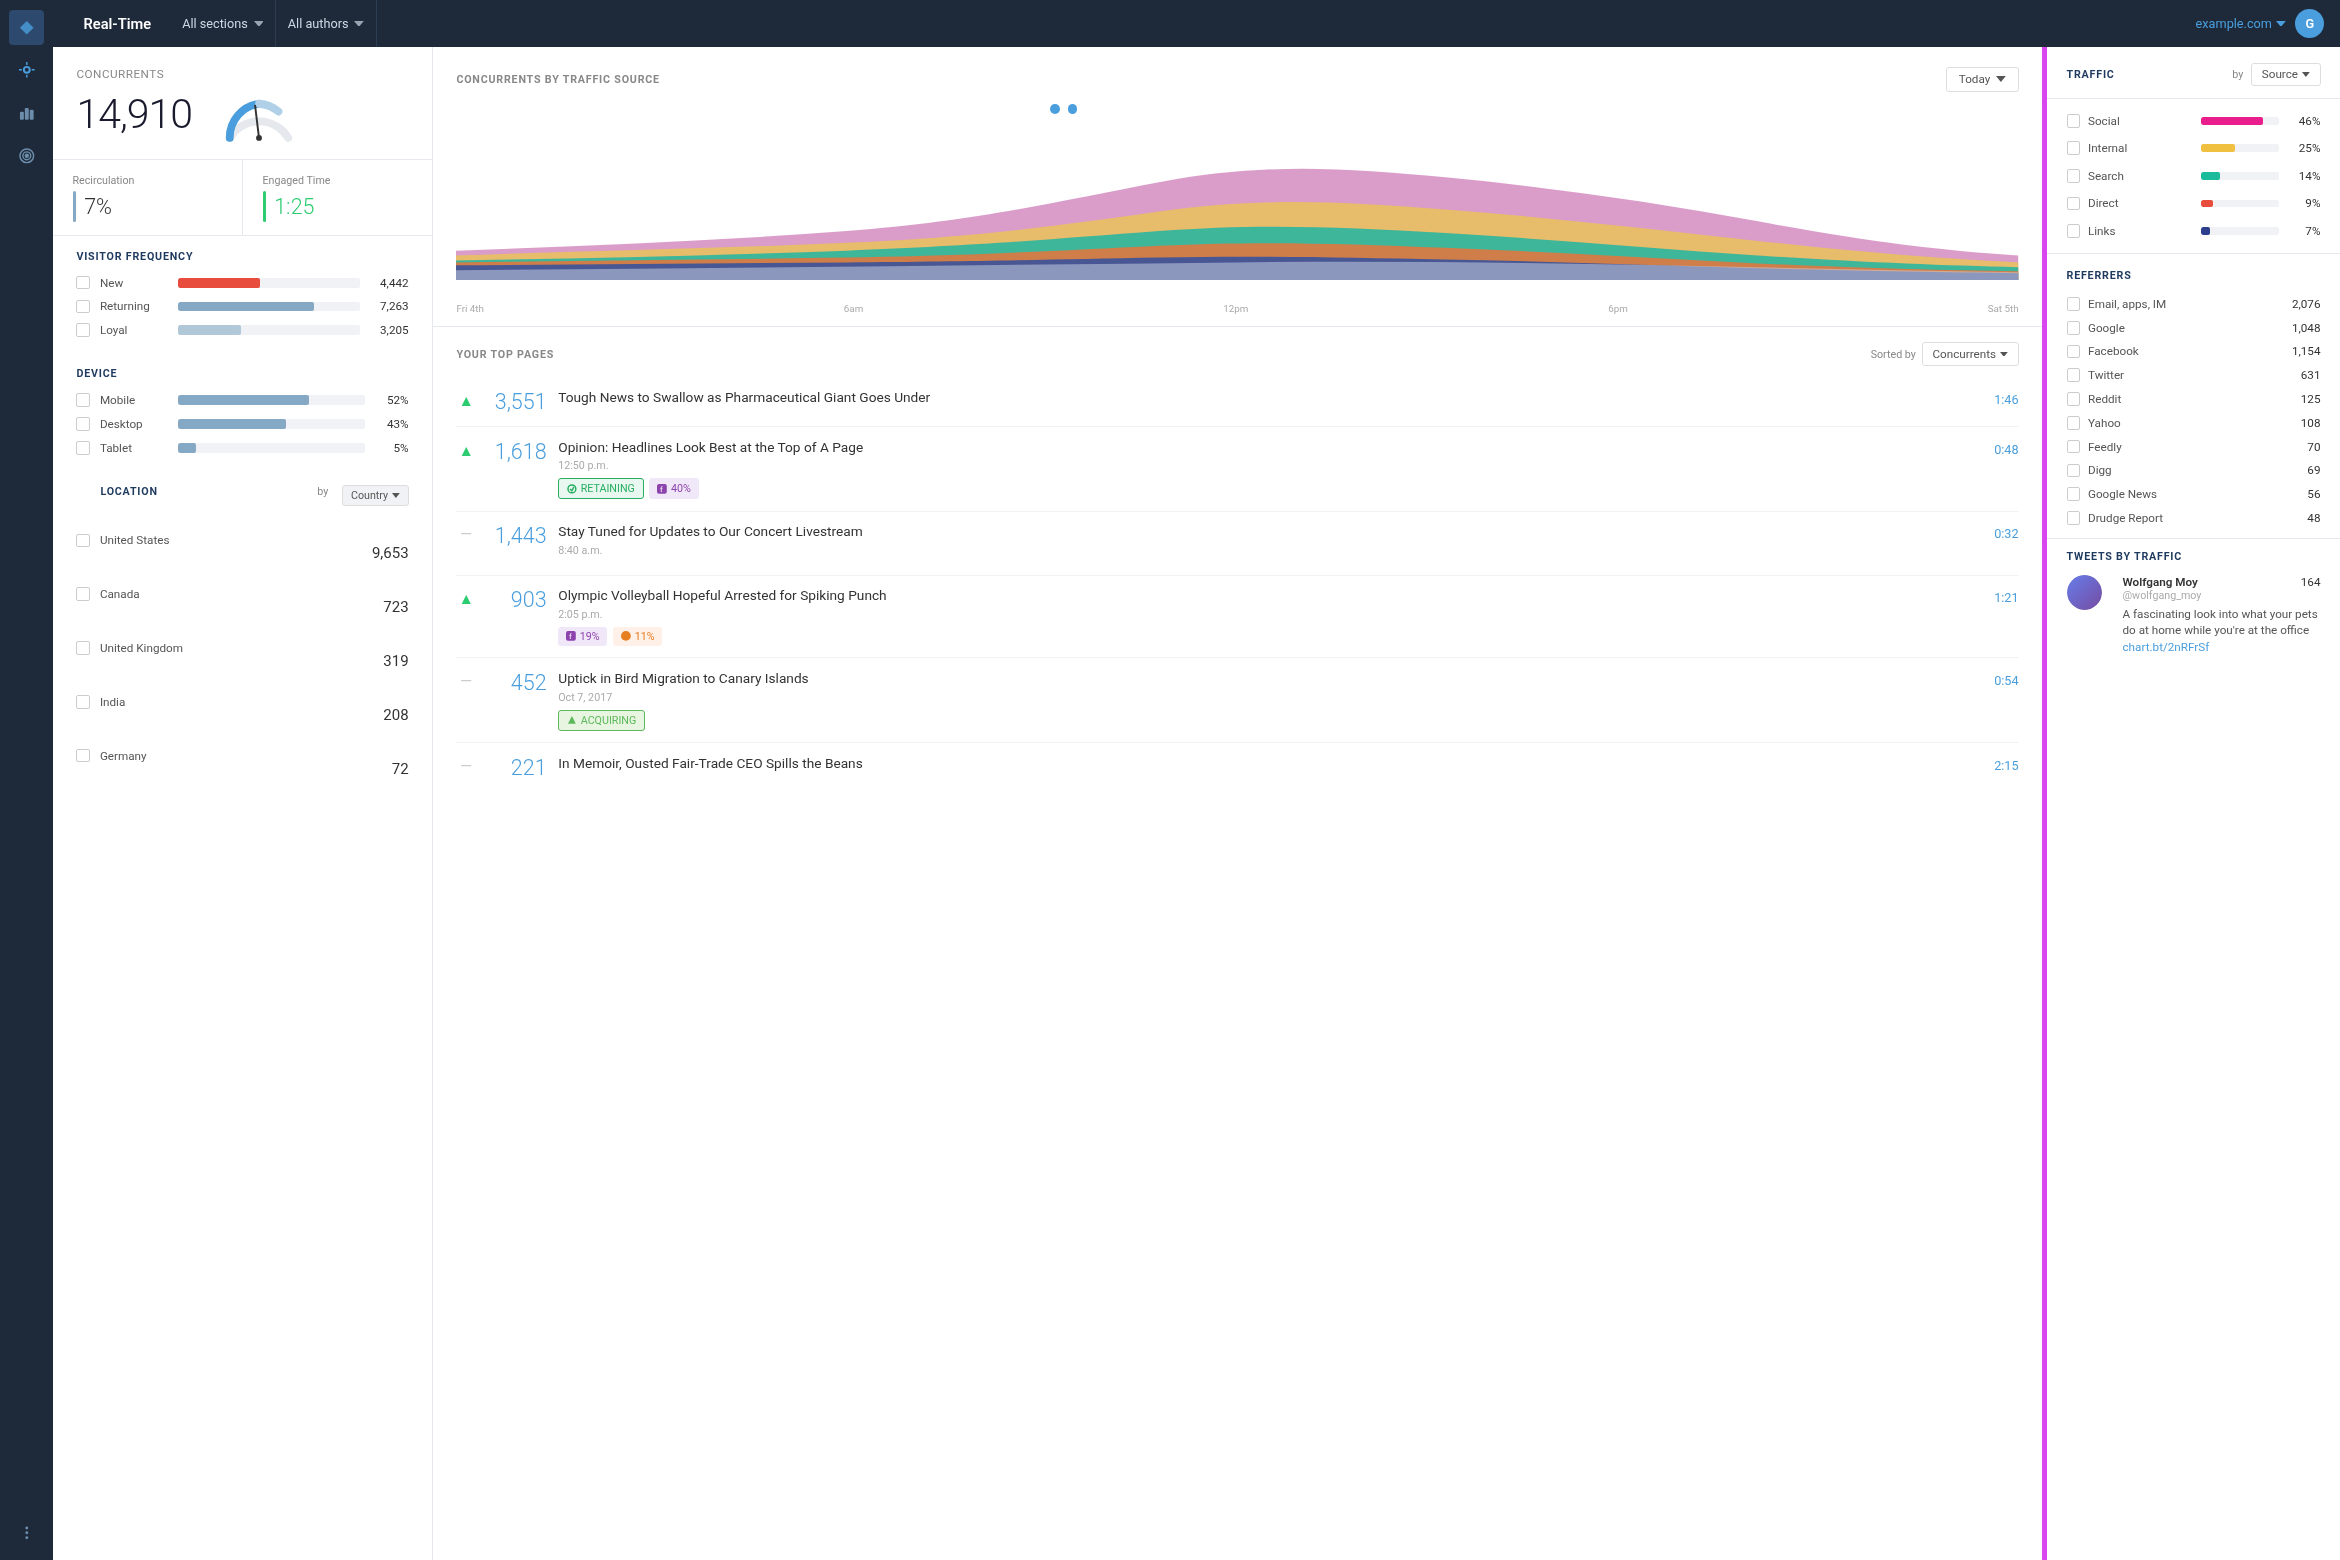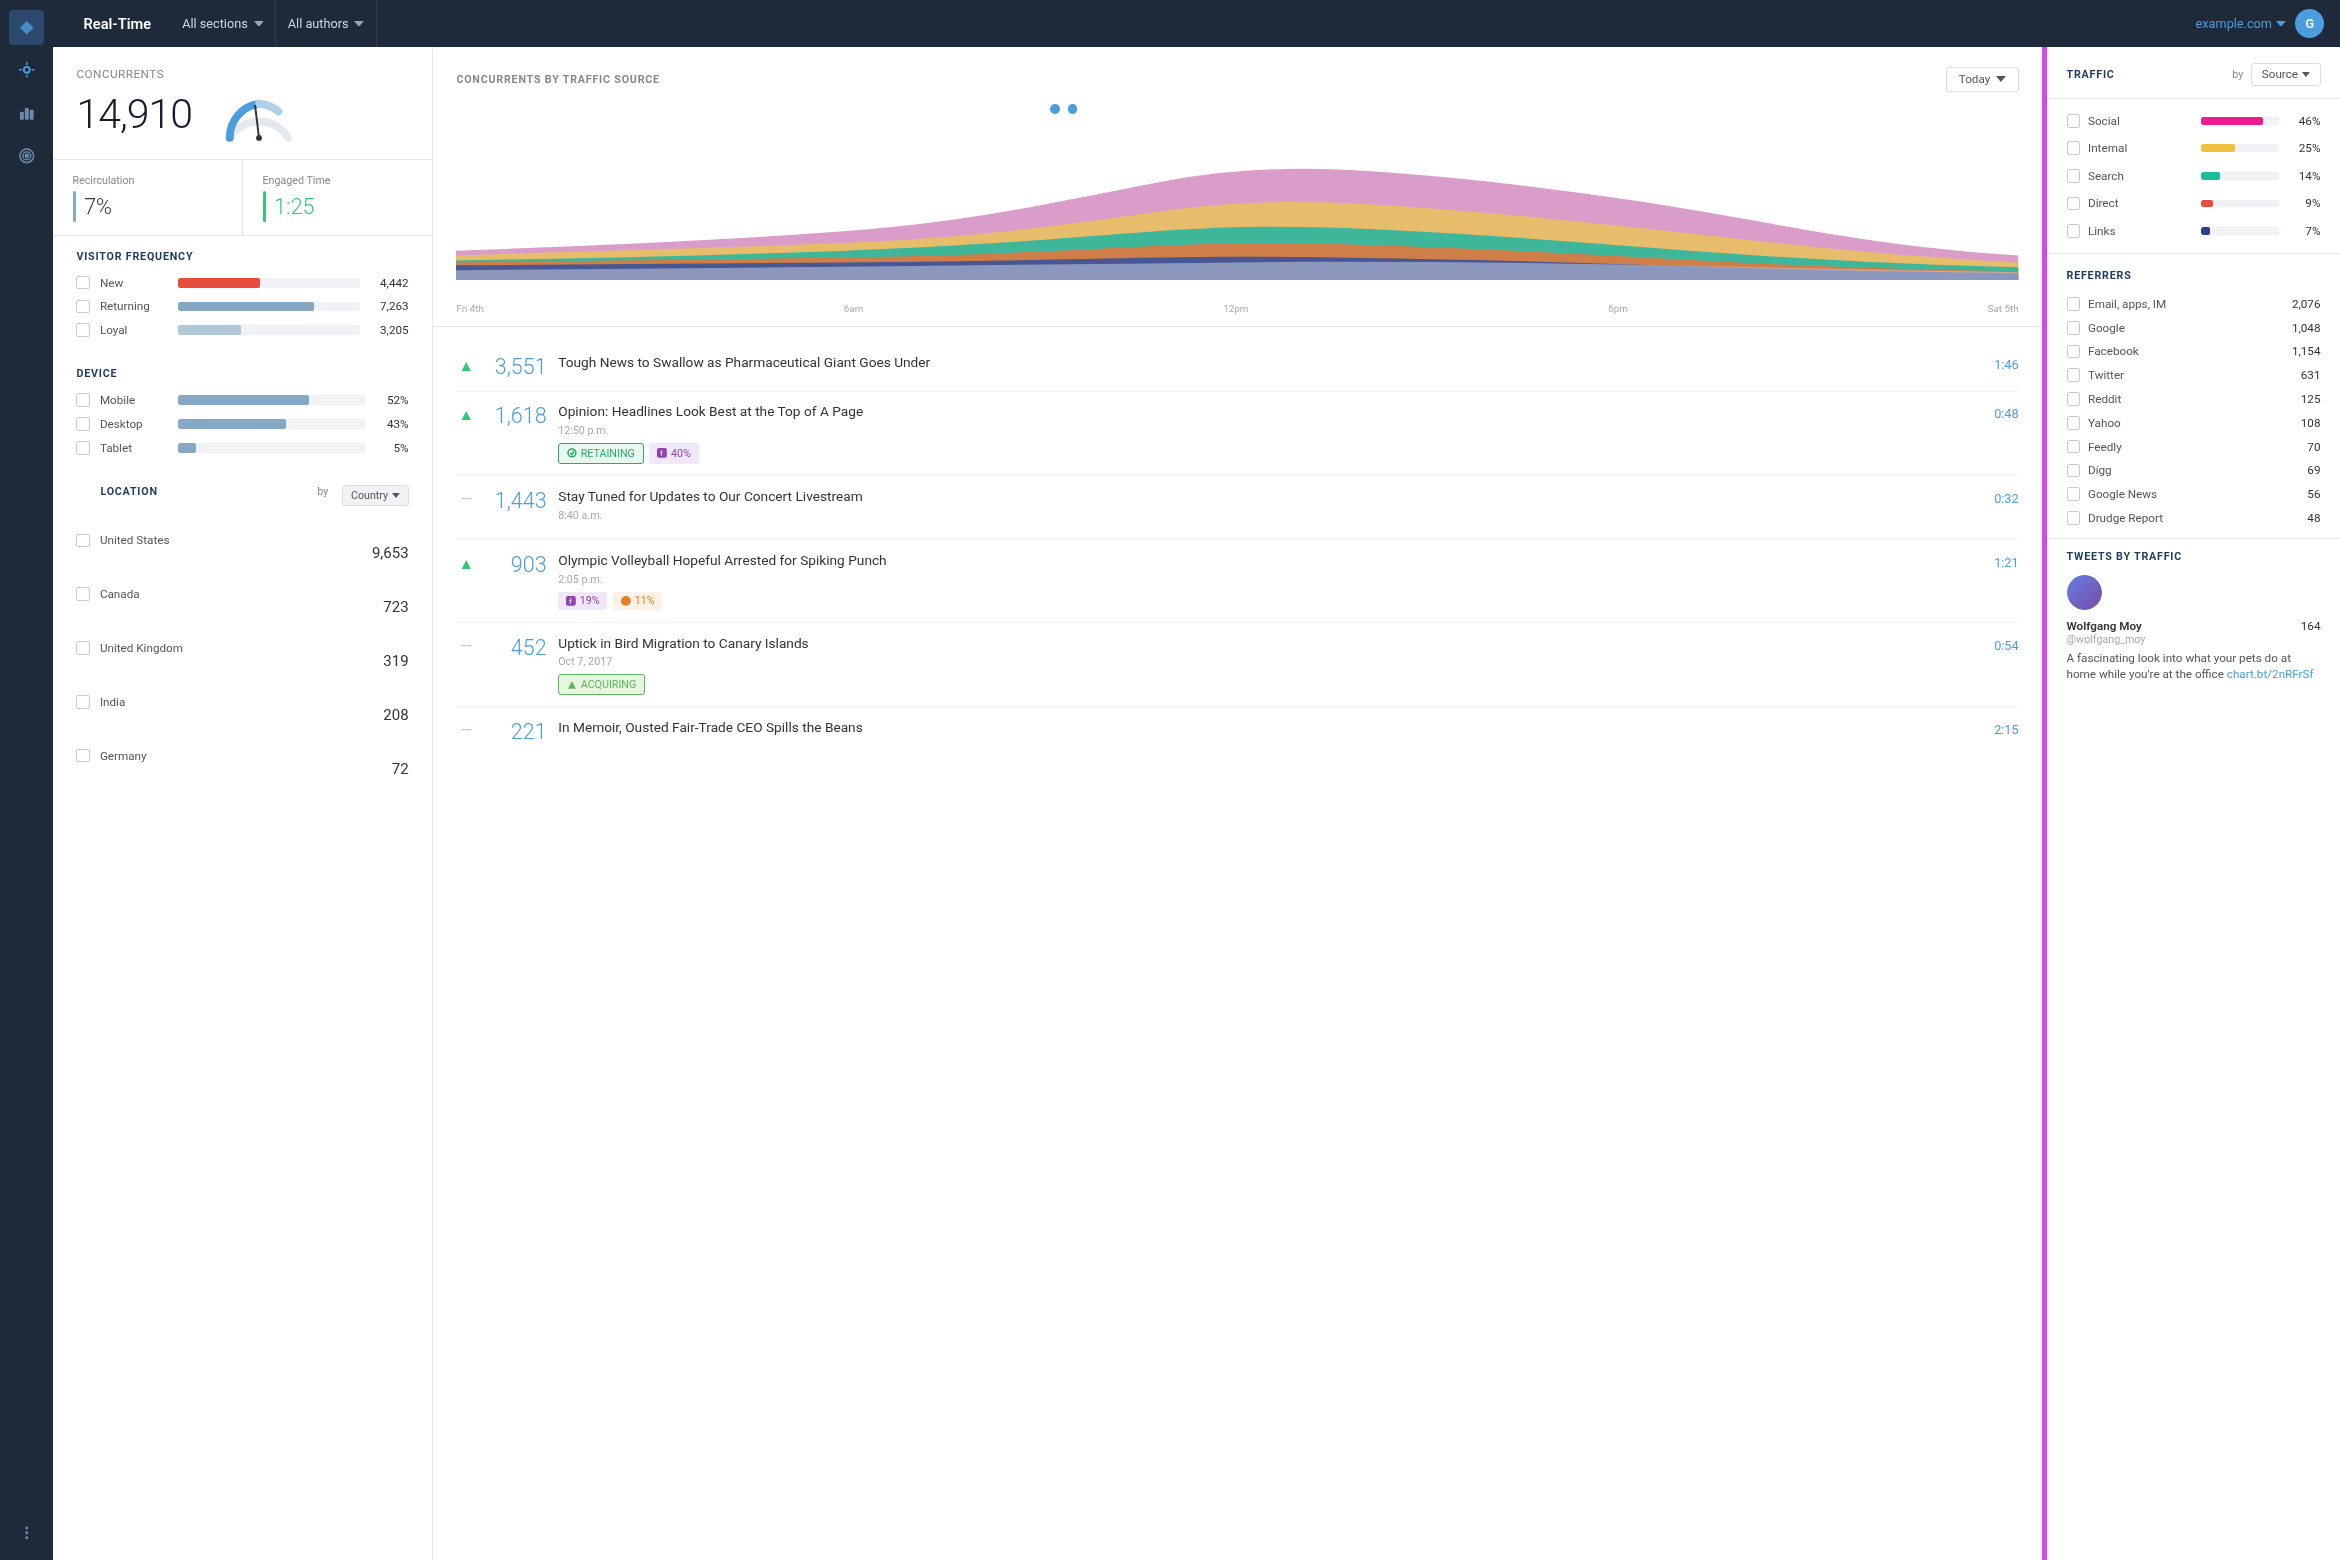--- a/index.html
+++ b/index.html
@@ -125,21 +125,21 @@
 
     .referrers-section { padding: 7.8px 19.5px; border-bottom: 1px solid #e5e8ec; }
     .referrers-title { font-size: 10.7px; font-weight: 700; color: #1e3a5f; letter-spacing: 0.8px; text-transform: uppercase; padding: 7.8px 0 9.8px; }
     .referrer-row { display: flex; align-items: center; padding: 4.9px 0; }
     .referrer-checkbox { width: 13.7px; height: 13.7px; border: 1px solid #ccc; border-radius: 2px; flex-shrink: 0; cursor: pointer; margin-right: 7.8px; }
     .referrer-name { font-size: 11.7px; color: #555; flex: 1; }
     .referrer-count { font-size: 11.7px; color: #333; }
 
     .tweets-section { padding: 11.7px 19.5px; }
     .tweets-title { font-size: 10.7px; font-weight: 700; color: #1e3a5f; letter-spacing: 0.8px; text-transform: uppercase; margin-bottom: 11.7px; }
-    .tweet-item { display: flex; gap: 9px; flex-direction: column; }
+    .tweet-item { display: flex; gap: 21px; }
     .tweet-avatar { width: 35px; height: 35px; border-radius: 50%; background: #ddd; overflow: hidden; flex-shrink: 0; }
     .tweet-avatar-img { width: 35px; height: 35px; background: linear-gradient(135deg, #667eea, #764ba2); border-radius: 50%; }
     .tweet-content { flex: 1; }
     .tweet-author { font-size: 11.7px; font-weight: 600; color: #333; }
     .tweet-handle { font-size: 10.7px; color: #aaa; }
     .tweet-count { font-size: 11.7px; color: #333; }
     .tweet-text { font-size: 11.7px; color: #555; line-height: 1.4; margin-top: 3.9px; }
     .tweet-link { color: #4a9edd; }
     .tweet-header-row { display: flex; align-items: flex-start; justify-content: space-between; }
 
@@ -384,20 +384,32 @@
         <div class="chart-time-labels">
           <span>Fri 4th</span>
           <span>6am</span>
           <span>12pm</span>
           <span>6pm</span>
           <span>Sat 5th</span>
         </div>
       </div>
 
       <div class="pages-section">
+        <div class="pages-header">
+          <div class="pages-title">YOUR TOP PAGES</div>
+          <div class="pages-sortby">
+            <span>Sorted by</span>
+            <div class="pages-sort-dropdown">
+              <span>Concurrents</span>
+              <svg width="7.8" height="4.9" viewBox="0 0 8 5" fill="#555">
+                  <path d="M0 0 L4 5 L8 0Z"></path>
+                </svg>
+            </div>
+          </div>
+        </div>
 
         <div class="page-item">
           <div class="page-trend">
             <span class="trend-up">▲</span>
           </div>
           <div class="page-count">3,551</div>
           <div class="page-info">
             <div class="page-title">Tough News to Swallow as Pharmaceutical Giant Goes Under</div>
           </div>
           <div class="page-time">1:46</div>

